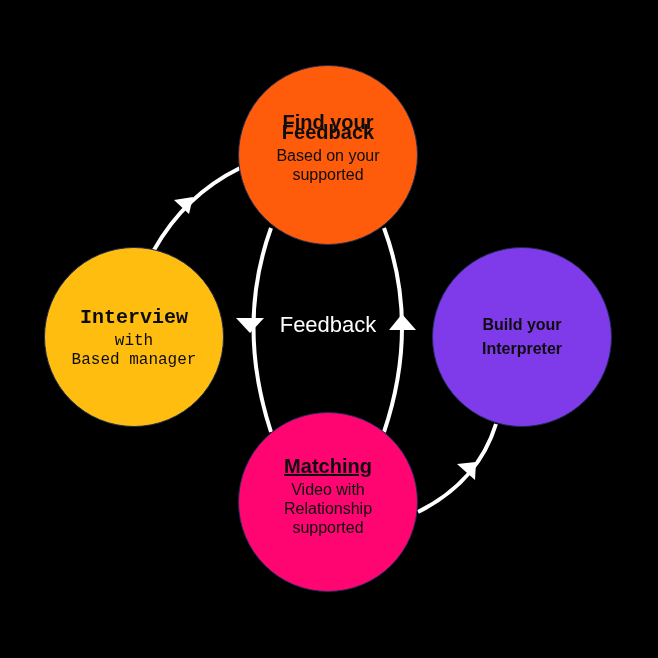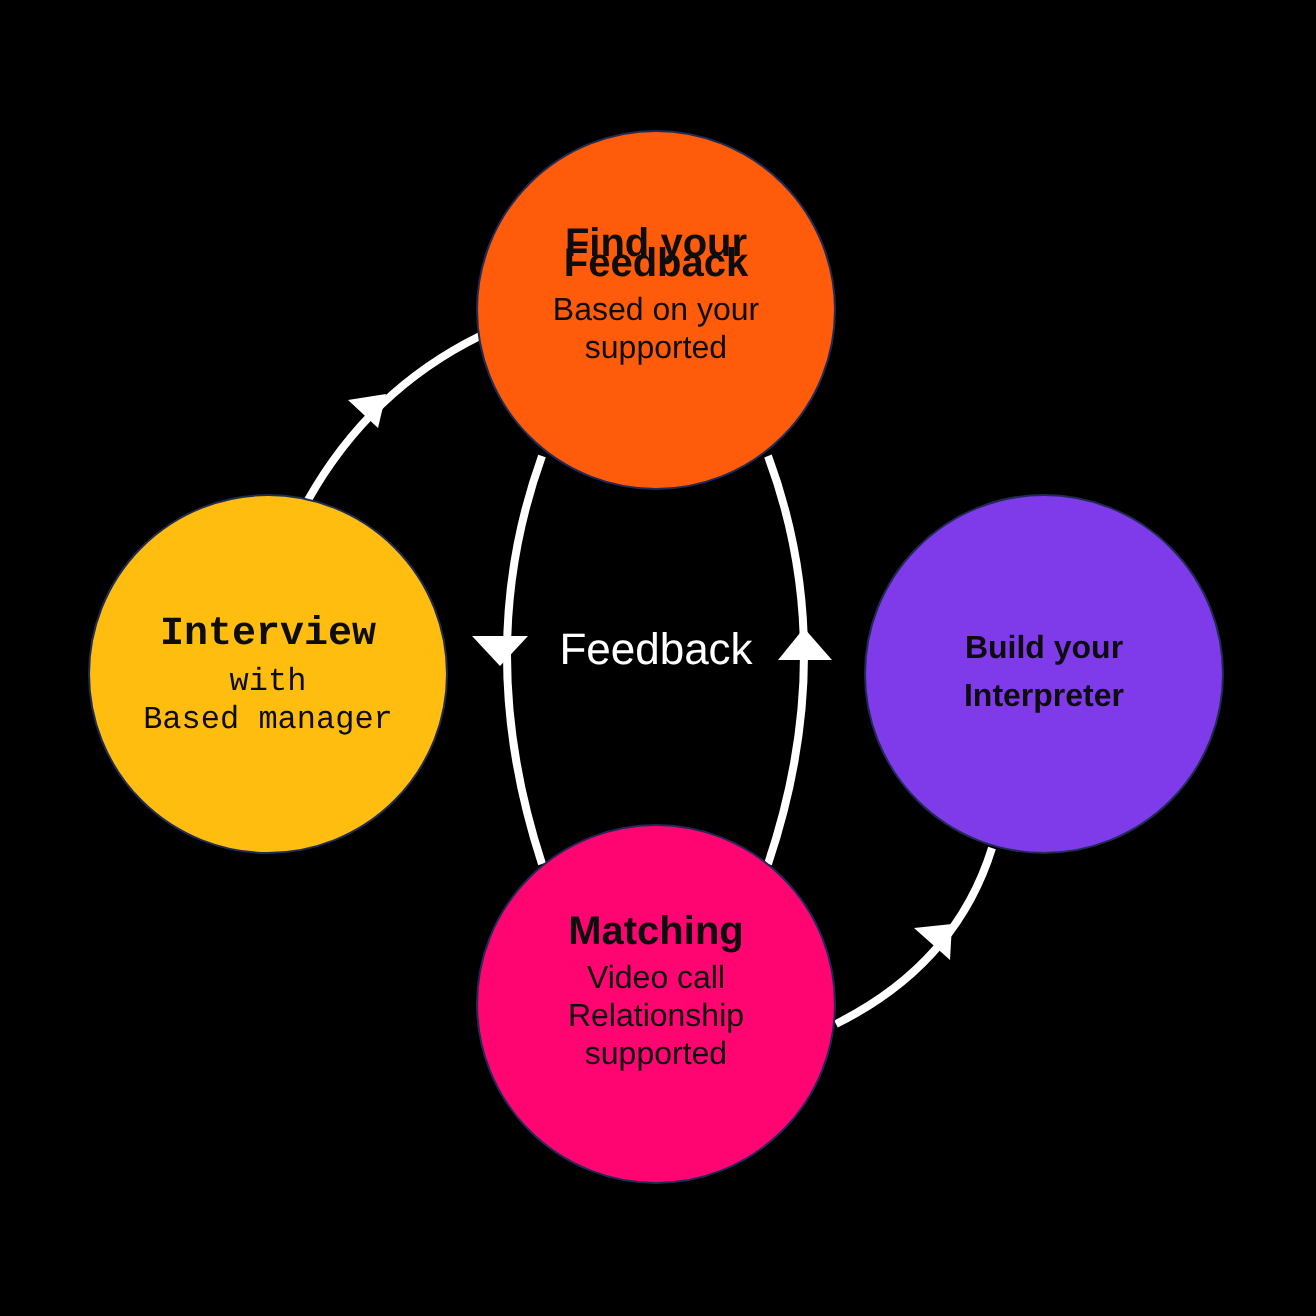--- a/index.html
+++ b/index.html
@@ -13,21 +13,21 @@
       border: 1px solid #1f2a55;
     }
     .node .title { font-weight: bold; font-size: 20px; line-height: 28px; }
     .node .sub { font-size: 16px; line-height: 19px; }
     #node-find { left: 238px; top: 65px; }
     #node-find .title { margin-top: -18px; }
     #node-interview { left: 44px; top: 247px; font-family: Liberation Mono, monospace; }
     #node-build { left: 432px; top: 247px; }
     #node-build .title { font-size: 16px; line-height: 24px; }
     #node-matching { left: 238px; top: 412px; }
-    #node-matching .title { margin-top: -16px; }
+    #node-matching .title { margin-top: -16px; text-decoration: underline; }
     .feedback { position: absolute; left: 278px; top: 312px; width: 100px; text-align: center;
                 color: #ffffff; font-size: 22px; }
   </style>
 </head>
 <body>
 
 <svg class="connectors" viewBox="0 0 658 658">
 
   <path d="M154,250 Q185,195 240,168" fill="none" stroke="#ffffff" stroke-width="4"></path>
   <polygon points="174,200 193,197 189,214" fill="#ffffff"></polygon>
@@ -55,18 +55,18 @@
   <div class="sub">Based manager</div>
 </div>
 
 <div class="node" id="node-build" style="background:#7f3bea;">
   <div class="title">Build your</div>
   <div class="title">Interpreter</div>
 </div>
 
 <div class="node" id="node-matching" style="background:#fe0572;">
   <div class="title">Matching</div>
-  <div class="sub">Video call</div>
+  <div class="sub">Video with</div>
   <div class="sub">Relationship</div>
   <div class="sub">supported</div>
 </div>
 
 <div class="feedback">Feedback</div>
 
 </body></html>

